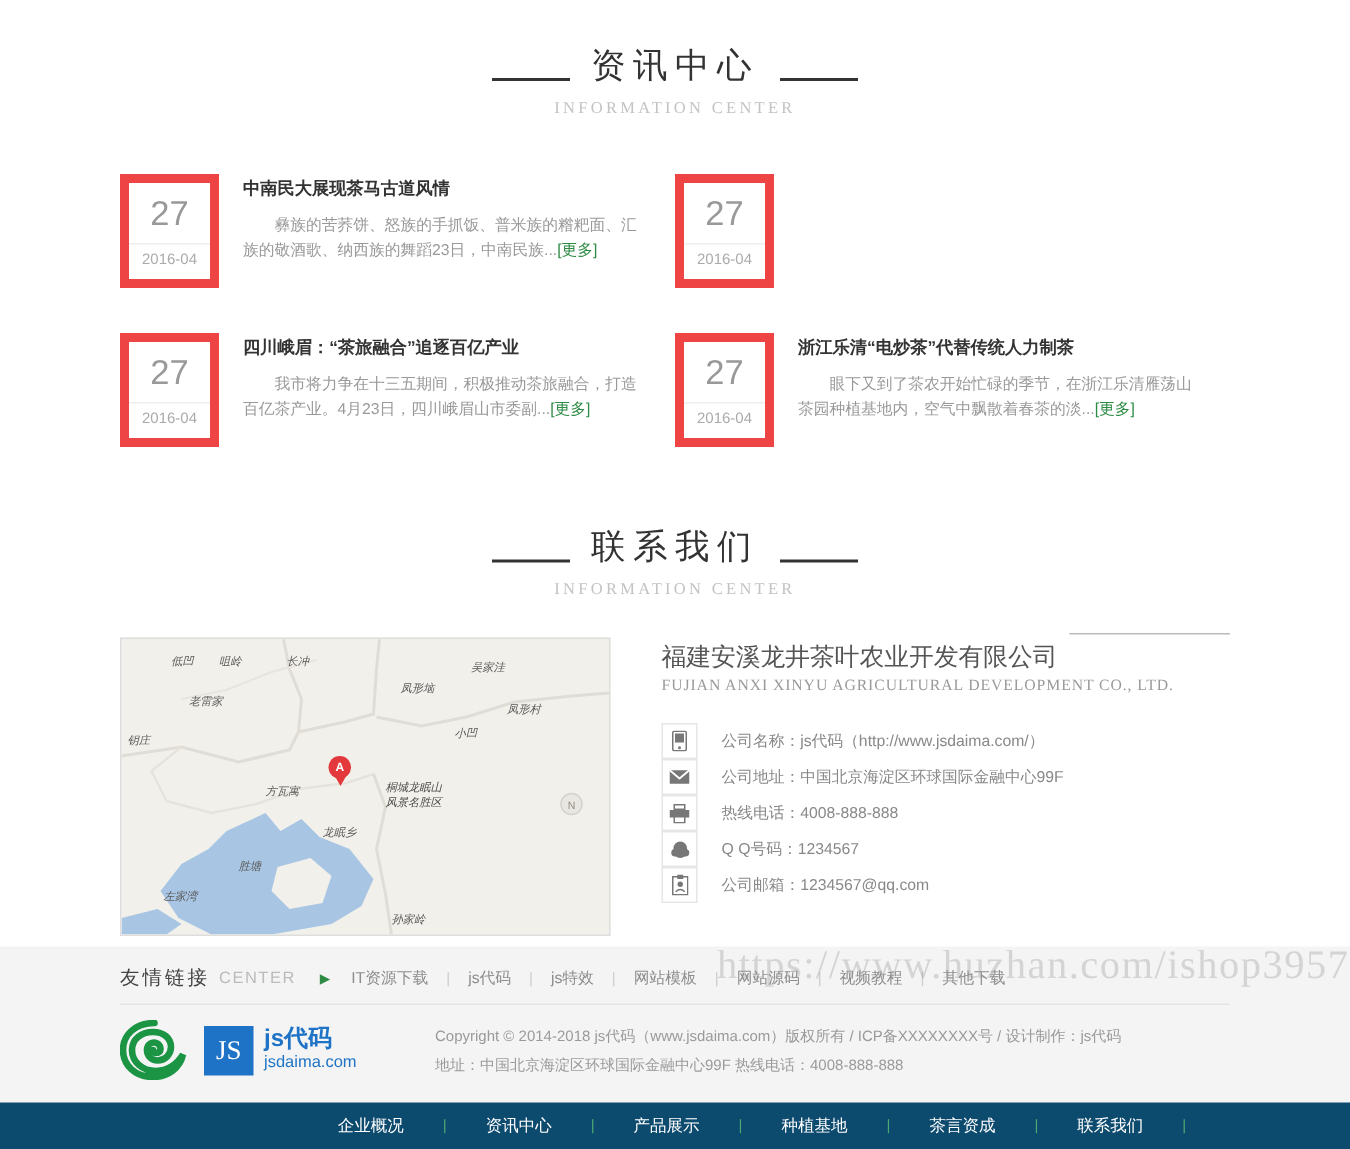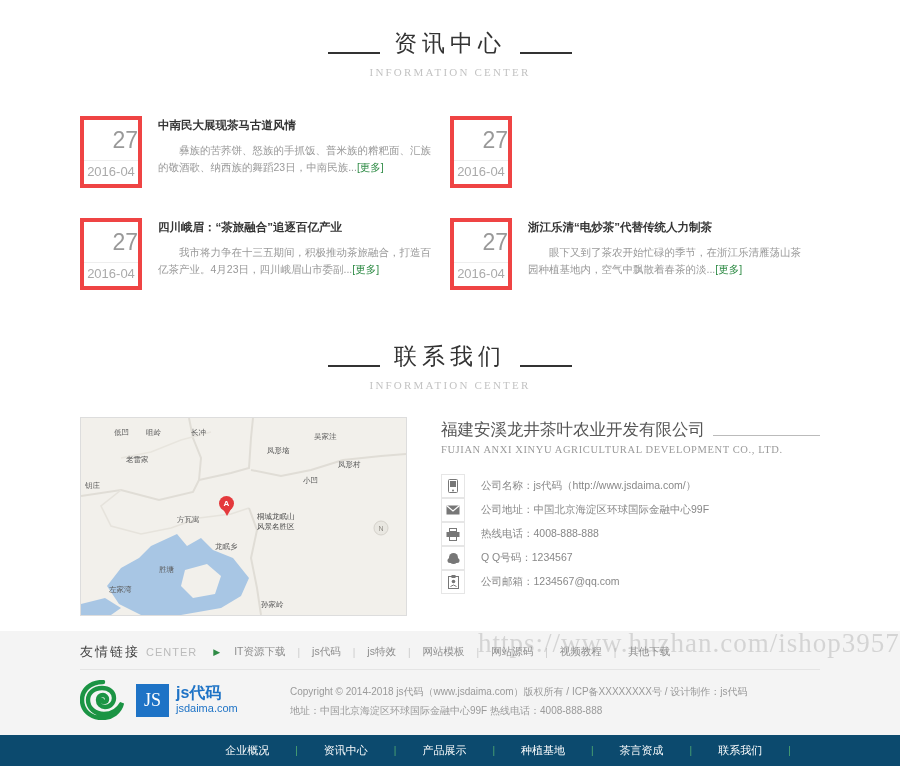--- a/index.html
+++ b/index.html
@@ -24,55 +24,55 @@
   .sec-head .rule{display:inline-block;width:52px;height:0;border-top:2px solid #333;vertical-align:middle;position:relative;top:9px;}
   .sec-head .en{
     font-family:"Liberation Serif","DejaVu Serif",serif;
     font-size:11px;letter-spacing:2.2px;color:#c3c3c3;margin-top:7px;
   }
 
   
   .news-wrap{width:740px;margin:0 auto;padding-top:24px;display:flex;flex-wrap:wrap;}
   .news-item{width:50%;box-sizing:border-box;display:flex;padding:14px 0 16px 0;}
   .date-box{
-    width:54px;height:64px;border:4px solid #ef4444;background:#fff;
-    flex:0 0 54px;display:flex;flex-direction:column;align-items:flex-end;
+    width:54px;height:64px;border:6px solid #ef4444;background:#fff;
+    flex:0 0 54px;display:flex;flex-direction:column;align-items:center;
     justify-content:flex-start;margin-right:16px;
   }
   .date-box .d{font-size:23px;color:#999;line-height:40px;font-family:"Liberation Sans",sans-serif;font-weight:300;}
-  .date-box .m{font-size:13px;color:#aaa;border-top:1px solid #eee;width:100%;text-align:center;line-height:22px;}
+  .date-box .m{font-size:10px;color:#aaa;border-top:1px solid #eee;width:100%;text-align:center;line-height:22px;}
   .news-txt{flex:1;min-width:0;padding-right:18px;}
   .news-title{
     font-size:11.5px;color:#333;font-weight:bold;margin:2px 0 9px 0;
     white-space:nowrap;overflow:hidden;text-overflow:ellipsis;
   }
   .news-desc{font-size:10.5px;color:#999;line-height:17px;text-indent:2em;}
   .more{color:#2e8b45;text-decoration:none;}
 
   
   .contact-wrap{width:740px;margin:0 auto;padding-top:26px;display:flex;}
   .map{
     width:325px;height:197px;flex:0 0 325px;
     border:1px solid #ddd;background:#f3f1ec;position:relative;overflow:hidden;
   }
   .map svg{position:absolute;left:0;top:0;}
-  .map-label{position:absolute;font-size:7.5px;color:#5a5a5a;white-space:nowrap;font-family:"Liberation Sans",sans-serif;}
+  .map-label{position:absolute;font-size:7.5px;color:#5a5a5a;white-space:nowrap;font-family:"Liberation Sans",sans-serif;font-style:italic;}
   .pin{position:absolute;width:15px;height:21px;}
   .pin .head{
     width:15px;height:15px;border-radius:50%;background:#e4393c;
     color:#fff;font-size:8px;line-height:15px;text-align:center;font-weight:bold;
   }
   .pin .tail{
     width:0;height:0;border-left:4px solid transparent;border-right:4px solid transparent;
     border-top:7px solid #e4393c;margin:-2px auto 0 auto;
   }
 
   .cinfo{flex:1;padding-left:34px;padding-top:2px;}
   .cinfo .cname{
-    display:flex;align-items:flex-end;gap:8px;
+    display:flex;align-items:flex-start;gap:8px;
     font-family:"Liberation Serif","DejaVu Serif",serif;
     font-size:16.5px;color:#555;white-space:nowrap;
   }
   .cinfo .cname .line{flex:1;height:0;border-top:1px solid #bbb;position:relative;top:-5px;}
   .cinfo .cen{
     font-family:"Liberation Serif","DejaVu Serif",serif;
     font-size:10.5px;color:#9a9a9a;letter-spacing:.6px;margin-top:3px;white-space:nowrap;
   }
   .ctable{margin-top:19px;}
   .crow{display:flex;align-items:center;height:24px;}

